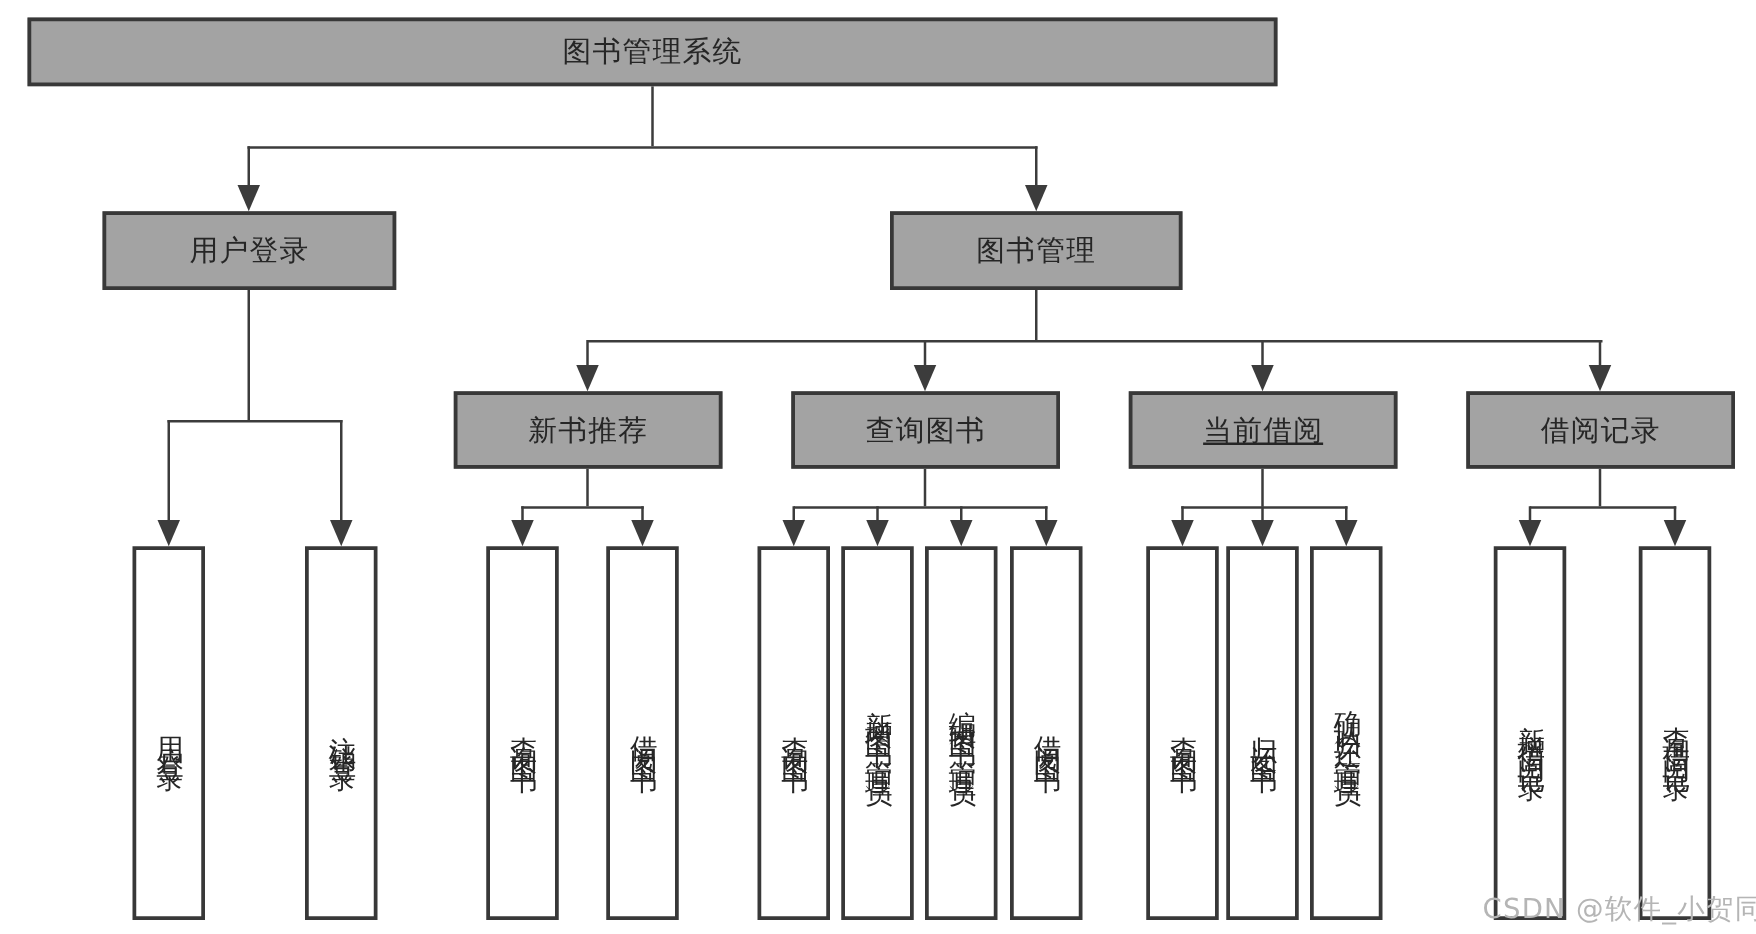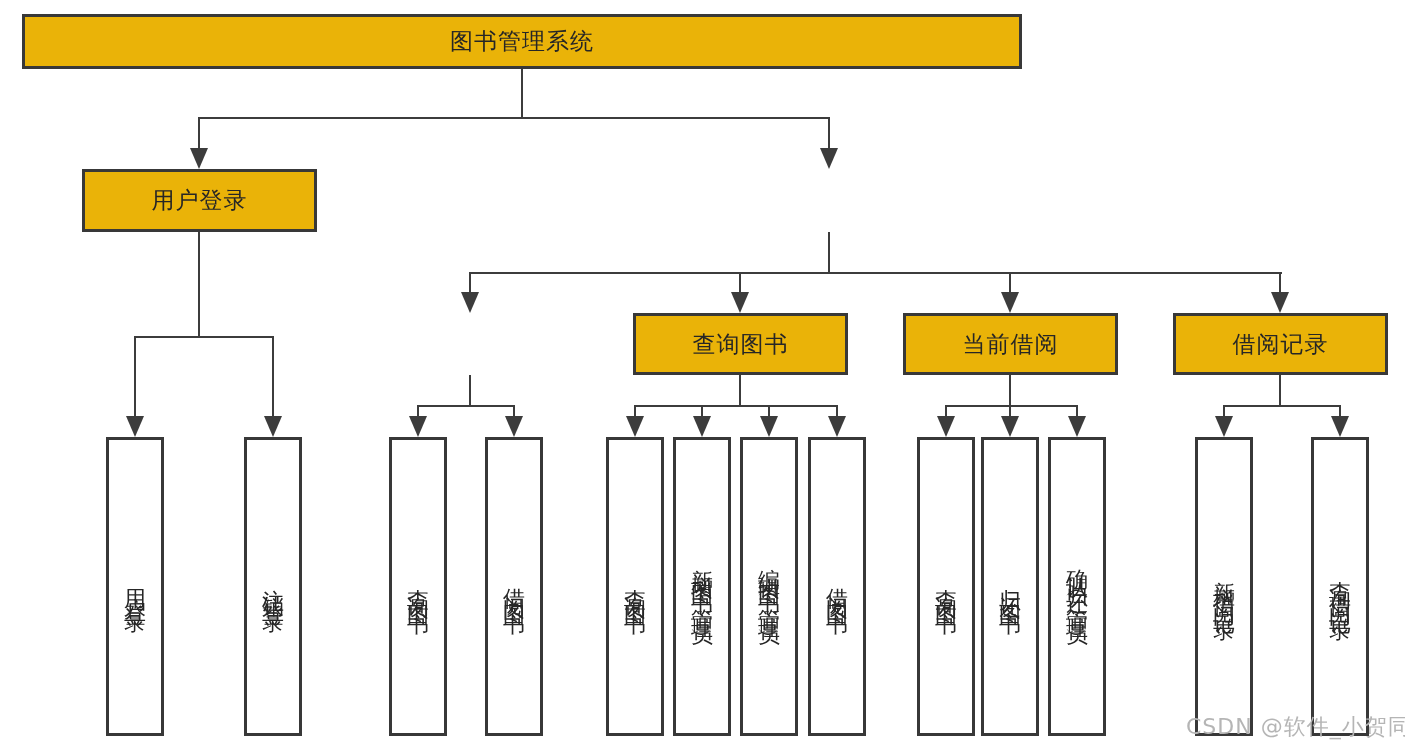--- a/index.html
+++ b/index.html
@@ -2,21 +2,21 @@
 <html><head>
 <meta charset="utf-8">
 <style>
   html,body{margin:0;padding:0;background:#ffffff;}
   .canvas{
     position:relative;width:1405px;height:747px;background:#ffffff;
     font-family:"DejaVu Sans","Liberation Sans",sans-serif;overflow:hidden;
   }
   
   .node{
-    position:absolute;box-sizing:border-box;background:#eab308;
+    position:absolute;box-sizing:border-box;background:#a3a3a3;
     border:3px solid #383838;display:flex;align-items:center;justify-content:center;
     font-size:23px;color:#262626;letter-spacing:1px;white-space:nowrap;z-index:2;
   }
   
   .vnode{
     position:absolute;box-sizing:border-box;background:#ffffff;
     border:3px solid #383838;display:flex;align-items:center;justify-content:center;
     writing-mode:vertical-rl;text-orientation:mixed;
     font-size:22px;letter-spacing:8px;color:#262626;z-index:2;
     top:437px;height:299px;width:58px;white-space:nowrap;
@@ -41,41 +41,43 @@
   <div class="node" style="left:22px;top:14px;width:1000px;height:55px;">图书管理系统</div>
 
   <div class="vl" style="left:521px;top:69px;height:48px;"></div>
   <div class="hl" style="left:198px;top:117px;width:632px;"></div>
   <div class="vl" style="left:198px;top:117px;height:32px;"></div>
   <div class="vl" style="left:828px;top:117px;height:32px;"></div>
   <div class="arr" style="left:190px;top:148px;"></div>
   <div class="arr" style="left:820px;top:148px;"></div>
 
   <div class="node" style="left:82px;top:169px;width:235px;height:63px;">用户登录</div>
+  <div class="node" style="left:712px;top:169px;width:234px;height:63px;">图书管理</div>
 
   <div class="vl" style="left:198px;top:232px;height:104px;"></div>
   <div class="hl" style="left:134px;top:336px;width:140px;"></div>
   <div class="vl" style="left:134px;top:336px;height:82px;"></div>
   <div class="vl" style="left:272px;top:336px;height:82px;"></div>
   <div class="arr" style="left:126px;top:416px;"></div>
   <div class="arr" style="left:264px;top:416px;"></div>
 
   <div class="vl" style="left:828px;top:232px;height:40px;"></div>
   <div class="hl" style="left:470px;top:272px;width:812px;"></div>
   <div class="vl" style="left:469px;top:272px;height:22px;"></div>
   <div class="vl" style="left:739px;top:272px;height:22px;"></div>
   <div class="vl" style="left:1009px;top:272px;height:22px;"></div>
   <div class="vl" style="left:1279px;top:272px;height:22px;"></div>
   <div class="arr" style="left:461px;top:292px;"></div>
   <div class="arr" style="left:731px;top:292px;"></div>
   <div class="arr" style="left:1001px;top:292px;"></div>
   <div class="arr" style="left:1271px;top:292px;"></div>
 
+  <div class="node" style="left:363px;top:313px;width:215px;height:62px;">新书推荐</div>
   <div class="node" style="left:633px;top:313px;width:215px;height:62px;">查询图书</div>
-  <div class="node" style="left:903px;top:313px;width:215px;height:62px;">当前借阅</div>
+  <div class="node" style="left:903px;top:313px;width:215px;height:62px;text-decoration:underline;">当前借阅</div>
   <div class="node" style="left:1173px;top:313px;width:215px;height:62px;">借阅记录</div>
 
   <div class="vl" style="left:469px;top:375px;height:30px;"></div>
   <div class="hl" style="left:417px;top:405px;width:98px;"></div>
   <div class="vl" style="left:417px;top:405px;height:13px;"></div>
   <div class="vl" style="left:513px;top:405px;height:13px;"></div>
   <div class="arr" style="left:409px;top:416px;"></div>
   <div class="arr" style="left:505px;top:416px;"></div>
 
   <div class="vl" style="left:739px;top:375px;height:30px;"></div>

